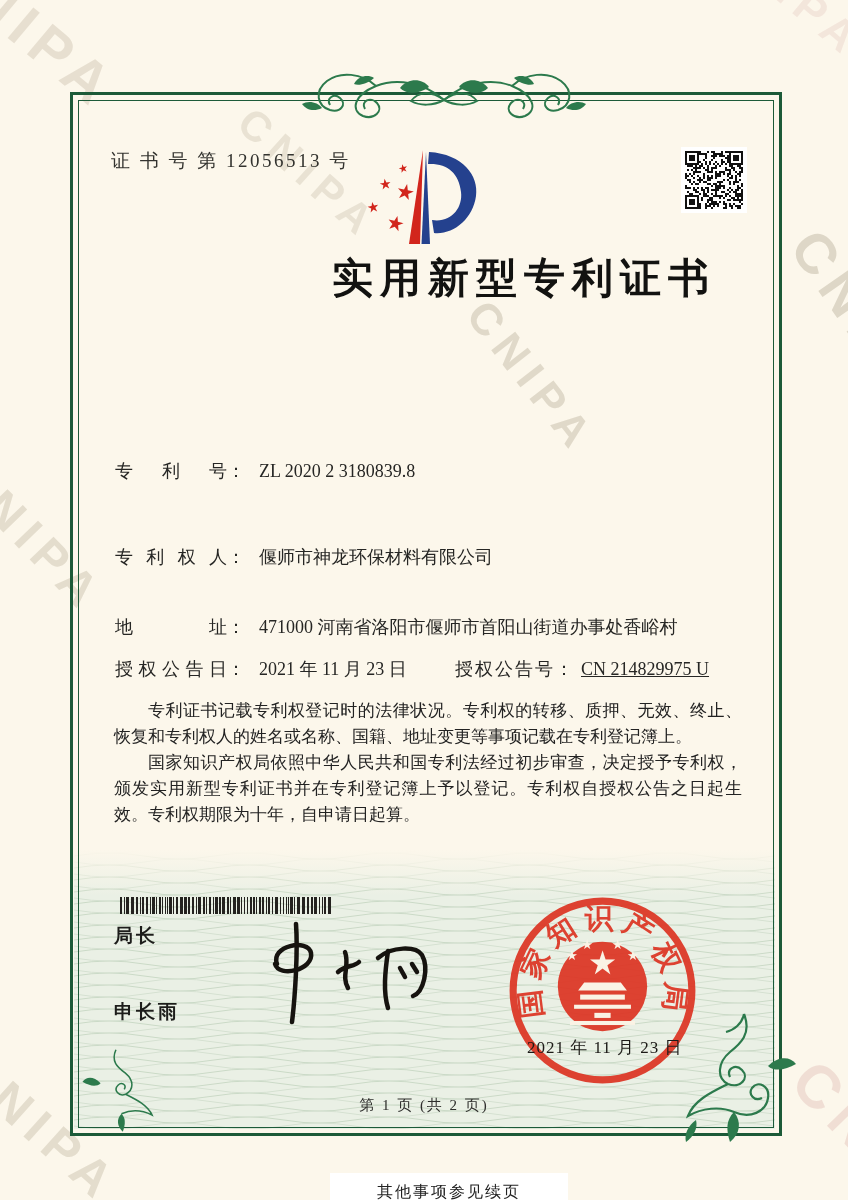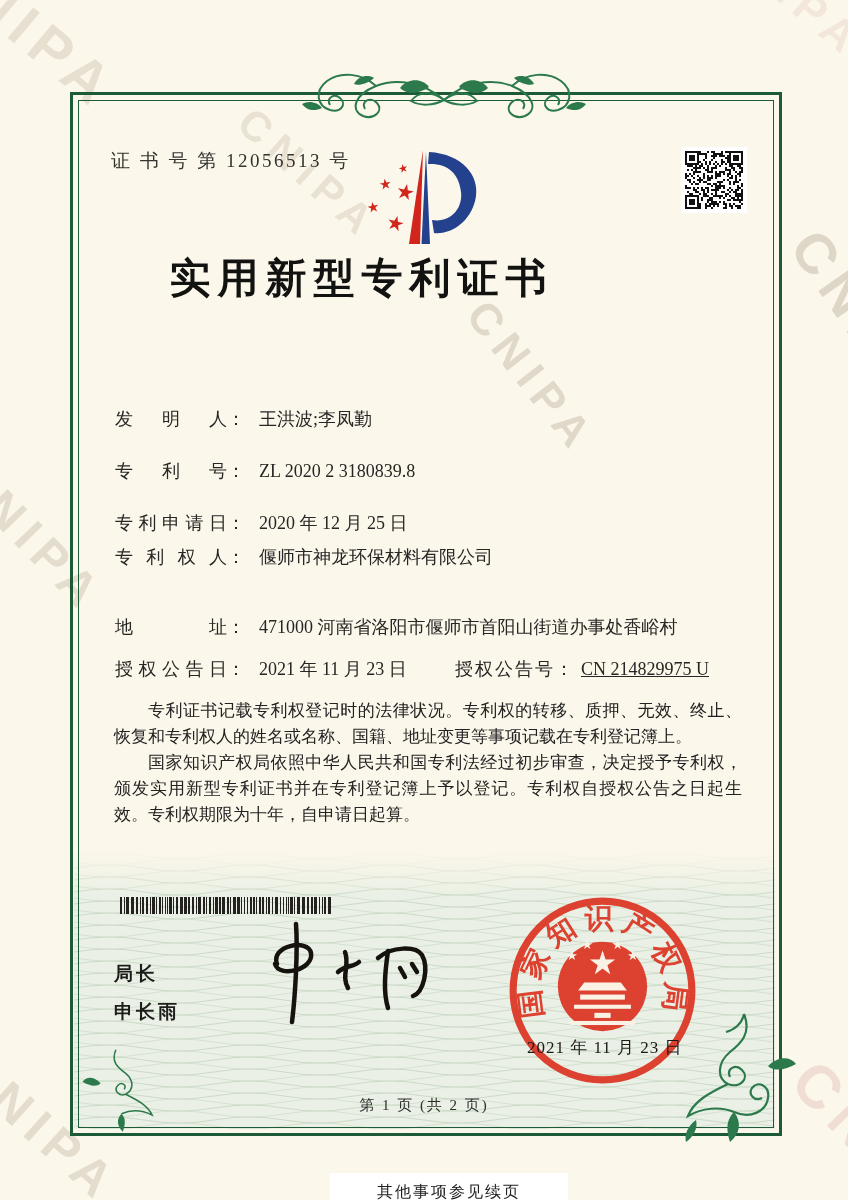--- a/index.html
+++ b/index.html
@@ -27,39 +27,39 @@
   .orn-br{position:absolute; left:682px; top:1008px; width:118px; height:138px;}
   .orn-bl{position:absolute; left:70px; top:1040px; width:96px; height:96px; transform:scaleX(-1);}
   
   .band{position:absolute; left:74px; top:850px; width:701px; height:279px;}
   .band-fade{position:absolute; left:0; top:0; width:100%; height:46px;
     background:linear-gradient(#fcf7eb, rgba(252,247,235,0));}
   
   .cert-no{position:absolute; left:111px; top:148px; font-size:19px; letter-spacing:2.5px; color:#33332f;}
   .logo{position:absolute; left:350px; top:142px; width:152px; height:112px;}
   .qr{position:absolute; left:681px; top:147px; width:66px; height:66px; background:#fff;}
-  .cert-title{position:absolute; left:0; top:251px; width:716px; text-align:center;
+  .cert-title{position:absolute; left:0; top:251px; width:716px; text-align:right;
     font-size:41px; font-weight:bold; letter-spacing:7px; text-indent:7px; color:#121210;}
   
   .row{position:absolute; left:115px; font-size:18px; color:#262624; white-space:nowrap;}
   .r0{top:355px}.r1{top:407px}.r2{top:459px}.r3{top:511px}.r4{top:545px}.r5{top:615px}.r6{top:657px}
   .flabel{display:inline-block; width:112px; text-align:justify; text-align-last:justify; vertical-align:baseline;}
   .fvalue{margin-left:14px;}
   .pair2{position:absolute; left:340px; top:0; white-space:nowrap;}
   .flabel2{letter-spacing:2px;}
   .fvalue2{margin-left:8px;text-decoration:underline;}
   
   .body-text{position:absolute; left:114px; top:698px; width:628px; font-size:17px;
     line-height:26px; text-align:justify; color:#222;}
   .body-text p{margin:0; text-indent:2em;}
   
   .barcode{position:absolute; left:120px; top:897px; width:216px; height:17px;}
   .issuer{position:absolute; font-family:"Liberation Sans","DejaVu Sans",sans-serif;
     font-weight:600; font-size:19px; color:#1d1d1b; letter-spacing:3px;}
-  .issuer-role{left:114px; top:961px;}
+  .issuer-role{left:114px; top:923px;}
   .issuer-name{left:114px; top:999px;}
   .signature{position:absolute; left:250px; top:918px; width:195px; height:118px;}
   .seal{position:absolute; left:505px; top:893px; width:195px; height:195px; opacity:.93;}
   .seal-date{position:absolute; left:527px; top:1036px; font-size:17px; letter-spacing:1px; color:#1c1a17;}
   
   .page-no{position:absolute; left:0; top:1096px; width:848px; text-align:center;
     font-size:15px; letter-spacing:2px; color:#2e2e2c;}
   .note-strip{position:absolute; left:330px; top:1143px; width:238px; height:37px;
     background:#ffffff; text-align:center; line-height:37px; font-size:16px; letter-spacing:2px; color:#222;margin-top:30px;}
 </style>
@@ -143,28 +143,22 @@
 
   <div class="qr">
     <svg id="qr-svg" width="66" height="66" aria-hidden="true">
         <rect width="66" height="66" fill="#fff"></rect>
         <path d="M4,4h2v2h-2zM6,4h2v2h-2zM8,4h2v2h-2zM10,4h2v2h-2zM12,4h2v2h-2zM14,4h2v2h-2zM16,4h2v2h-2zM18,4h2v2h-2zM26,4h2v2h-2zM30,4h2v2h-2zM32,4h2v2h-2zM40,4h2v2h-2zM44,4h2v2h-2zM46,4h2v2h-2zM48,4h2v2h-2zM50,4h2v2h-2zM52,4h2v2h-2zM54,4h2v2h-2zM56,4h2v2h-2zM58,4h2v2h-2zM60,4h2v2h-2zM4,6h2v2h-2zM16,6h2v2h-2zM18,6h2v2h-2zM20,6h2v2h-2zM22,6h2v2h-2zM24,6h2v2h-2zM32,6h2v2h-2zM34,6h2v2h-2zM36,6h2v2h-2zM38,6h2v2h-2zM40,6h2v2h-2zM48,6h2v2h-2zM60,6h2v2h-2zM4,8h2v2h-2zM8,8h2v2h-2zM10,8h2v2h-2zM12,8h2v2h-2zM16,8h2v2h-2zM24,8h2v2h-2zM30,8h2v2h-2zM32,8h2v2h-2zM34,8h2v2h-2zM38,8h2v2h-2zM40,8h2v2h-2zM42,8h2v2h-2zM46,8h2v2h-2zM48,8h2v2h-2zM52,8h2v2h-2zM54,8h2v2h-2zM56,8h2v2h-2zM60,8h2v2h-2zM4,10h2v2h-2zM8,10h2v2h-2zM10,10h2v2h-2zM12,10h2v2h-2zM16,10h2v2h-2zM24,10h2v2h-2zM32,10h2v2h-2zM44,10h2v2h-2zM46,10h2v2h-2zM48,10h2v2h-2zM52,10h2v2h-2zM54,10h2v2h-2zM56,10h2v2h-2zM60,10h2v2h-2zM4,12h2v2h-2zM8,12h2v2h-2zM10,12h2v2h-2zM12,12h2v2h-2zM16,12h2v2h-2zM22,12h2v2h-2zM30,12h2v2h-2zM40,12h2v2h-2zM46,12h2v2h-2zM48,12h2v2h-2zM52,12h2v2h-2zM54,12h2v2h-2zM56,12h2v2h-2zM60,12h2v2h-2zM4,14h2v2h-2zM16,14h2v2h-2zM18,14h2v2h-2zM24,14h2v2h-2zM28,14h2v2h-2zM34,14h2v2h-2zM40,14h2v2h-2zM42,14h2v2h-2zM46,14h2v2h-2zM48,14h2v2h-2zM60,14h2v2h-2zM4,16h2v2h-2zM6,16h2v2h-2zM8,16h2v2h-2zM10,16h2v2h-2zM12,16h2v2h-2zM14,16h2v2h-2zM16,16h2v2h-2zM20,16h2v2h-2zM24,16h2v2h-2zM28,16h2v2h-2zM32,16h2v2h-2zM36,16h2v2h-2zM40,16h2v2h-2zM44,16h2v2h-2zM48,16h2v2h-2zM50,16h2v2h-2zM52,16h2v2h-2zM54,16h2v2h-2zM56,16h2v2h-2zM58,16h2v2h-2zM60,16h2v2h-2zM6,18h2v2h-2zM8,18h2v2h-2zM10,18h2v2h-2zM14,18h2v2h-2zM18,18h2v2h-2zM20,18h2v2h-2zM26,18h2v2h-2zM34,18h2v2h-2zM38,18h2v2h-2zM48,18h2v2h-2zM50,18h2v2h-2zM56,18h2v2h-2zM58,18h2v2h-2zM12,20h2v2h-2zM14,20h2v2h-2zM16,20h2v2h-2zM18,20h2v2h-2zM22,20h2v2h-2zM26,20h2v2h-2zM30,20h2v2h-2zM32,20h2v2h-2zM34,20h2v2h-2zM44,20h2v2h-2zM50,20h2v2h-2zM52,20h2v2h-2zM58,20h2v2h-2zM60,20h2v2h-2zM6,22h2v2h-2zM10,22h2v2h-2zM14,22h2v2h-2zM24,22h2v2h-2zM26,22h2v2h-2zM30,22h2v2h-2zM44,22h2v2h-2zM46,22h2v2h-2zM48,22h2v2h-2zM52,22h2v2h-2zM60,22h2v2h-2zM12,24h2v2h-2zM14,24h2v2h-2zM16,24h2v2h-2zM18,24h2v2h-2zM26,24h2v2h-2zM28,24h2v2h-2zM30,24h2v2h-2zM34,24h2v2h-2zM38,24h2v2h-2zM40,24h2v2h-2zM42,24h2v2h-2zM48,24h2v2h-2zM54,24h2v2h-2zM58,24h2v2h-2zM60,24h2v2h-2zM4,26h2v2h-2zM8,26h2v2h-2zM12,26h2v2h-2zM22,26h2v2h-2zM34,26h2v2h-2zM36,26h2v2h-2zM38,26h2v2h-2zM42,26h2v2h-2zM46,26h2v2h-2zM48,26h2v2h-2zM56,26h2v2h-2zM58,26h2v2h-2zM4,28h2v2h-2zM6,28h2v2h-2zM10,28h2v2h-2zM16,28h2v2h-2zM22,28h2v2h-2zM26,28h2v2h-2zM30,28h2v2h-2zM34,28h2v2h-2zM36,28h2v2h-2zM38,28h2v2h-2zM46,28h2v2h-2zM50,28h2v2h-2zM54,28h2v2h-2zM58,28h2v2h-2zM4,30h2v2h-2zM12,30h2v2h-2zM18,30h2v2h-2zM22,30h2v2h-2zM26,30h2v2h-2zM28,30h2v2h-2zM30,30h2v2h-2zM34,30h2v2h-2zM48,30h2v2h-2zM50,30h2v2h-2zM54,30h2v2h-2zM6,32h2v2h-2zM8,32h2v2h-2zM16,32h2v2h-2zM18,32h2v2h-2zM20,32h2v2h-2zM26,32h2v2h-2zM28,32h2v2h-2zM42,32h2v2h-2zM46,32h2v2h-2zM54,32h2v2h-2zM58,32h2v2h-2zM8,34h2v2h-2zM12,34h2v2h-2zM18,34h2v2h-2zM22,34h2v2h-2zM24,34h2v2h-2zM36,34h2v2h-2zM38,34h2v2h-2zM40,34h2v2h-2zM48,34h2v2h-2zM52,34h2v2h-2zM54,34h2v2h-2zM56,34h2v2h-2zM10,36h2v2h-2zM14,36h2v2h-2zM16,36h2v2h-2zM26,36h2v2h-2zM28,36h2v2h-2zM32,36h2v2h-2zM34,36h2v2h-2zM38,36h2v2h-2zM48,36h2v2h-2zM52,36h2v2h-2zM60,36h2v2h-2zM4,38h2v2h-2zM30,38h2v2h-2zM34,38h2v2h-2zM36,38h2v2h-2zM38,38h2v2h-2zM40,38h2v2h-2zM42,38h2v2h-2zM56,38h2v2h-2zM60,38h2v2h-2zM4,40h2v2h-2zM6,40h2v2h-2zM8,40h2v2h-2zM12,40h2v2h-2zM16,40h2v2h-2zM20,40h2v2h-2zM24,40h2v2h-2zM26,40h2v2h-2zM34,40h2v2h-2zM36,40h2v2h-2zM38,40h2v2h-2zM42,40h2v2h-2zM48,40h2v2h-2zM56,40h2v2h-2zM58,40h2v2h-2zM12,42h2v2h-2zM14,42h2v2h-2zM20,42h2v2h-2zM22,42h2v2h-2zM26,42h2v2h-2zM30,42h2v2h-2zM32,42h2v2h-2zM34,42h2v2h-2zM36,42h2v2h-2zM46,42h2v2h-2zM50,42h2v2h-2zM54,42h2v2h-2zM56,42h2v2h-2zM60,42h2v2h-2zM6,44h2v2h-2zM14,44h2v2h-2zM16,44h2v2h-2zM22,44h2v2h-2zM26,44h2v2h-2zM34,44h2v2h-2zM40,44h2v2h-2zM42,44h2v2h-2zM48,44h2v2h-2zM52,44h2v2h-2zM54,44h2v2h-2zM60,44h2v2h-2zM8,46h2v2h-2zM10,46h2v2h-2zM18,46h2v2h-2zM22,46h2v2h-2zM24,46h2v2h-2zM30,46h2v2h-2zM34,46h2v2h-2zM44,46h2v2h-2zM46,46h2v2h-2zM54,46h2v2h-2zM56,46h2v2h-2zM58,46h2v2h-2zM60,46h2v2h-2zM4,48h2v2h-2zM6,48h2v2h-2zM8,48h2v2h-2zM10,48h2v2h-2zM12,48h2v2h-2zM14,48h2v2h-2zM16,48h2v2h-2zM22,48h2v2h-2zM24,48h2v2h-2zM26,48h2v2h-2zM32,48h2v2h-2zM34,48h2v2h-2zM36,48h2v2h-2zM38,48h2v2h-2zM40,48h2v2h-2zM44,48h2v2h-2zM48,48h2v2h-2zM54,48h2v2h-2zM56,48h2v2h-2zM58,48h2v2h-2zM60,48h2v2h-2zM4,50h2v2h-2zM16,50h2v2h-2zM20,50h2v2h-2zM28,50h2v2h-2zM30,50h2v2h-2zM38,50h2v2h-2zM42,50h2v2h-2zM50,50h2v2h-2zM52,50h2v2h-2zM56,50h2v2h-2zM60,50h2v2h-2zM4,52h2v2h-2zM8,52h2v2h-2zM10,52h2v2h-2zM12,52h2v2h-2zM16,52h2v2h-2zM20,52h2v2h-2zM26,52h2v2h-2zM28,52h2v2h-2zM30,52h2v2h-2zM46,52h2v2h-2zM48,52h2v2h-2zM52,52h2v2h-2zM54,52h2v2h-2zM56,52h2v2h-2zM58,52h2v2h-2zM60,52h2v2h-2zM4,54h2v2h-2zM8,54h2v2h-2zM10,54h2v2h-2zM12,54h2v2h-2zM16,54h2v2h-2zM26,54h2v2h-2zM30,54h2v2h-2zM32,54h2v2h-2zM34,54h2v2h-2zM38,54h2v2h-2zM42,54h2v2h-2zM58,54h2v2h-2zM4,56h2v2h-2zM8,56h2v2h-2zM10,56h2v2h-2zM12,56h2v2h-2zM16,56h2v2h-2zM18,56h2v2h-2zM24,56h2v2h-2zM28,56h2v2h-2zM30,56h2v2h-2zM32,56h2v2h-2zM34,56h2v2h-2zM36,56h2v2h-2zM42,56h2v2h-2zM44,56h2v2h-2zM48,56h2v2h-2zM52,56h2v2h-2zM60,56h2v2h-2zM4,58h2v2h-2zM16,58h2v2h-2zM18,58h2v2h-2zM24,58h2v2h-2zM26,58h2v2h-2zM28,58h2v2h-2zM32,58h2v2h-2zM36,58h2v2h-2zM44,58h2v2h-2zM48,58h2v2h-2zM50,58h2v2h-2zM54,58h2v2h-2zM56,58h2v2h-2zM58,58h2v2h-2zM4,60h2v2h-2zM6,60h2v2h-2zM8,60h2v2h-2zM10,60h2v2h-2zM12,60h2v2h-2zM14,60h2v2h-2zM16,60h2v2h-2zM18,60h2v2h-2zM24,60h2v2h-2zM30,60h2v2h-2zM42,60h2v2h-2zM44,60h2v2h-2zM50,60h2v2h-2zM56,60h2v2h-2zM58,60h2v2h-2z" fill="#111"></path>
       </svg>
   </div>
 
   <div class="cert-title">实用新型专利证书</div>
 
-  <div class="row r1">
-    <span class="flabel">发明人</span><span>：</span><span class="fvalue">王洪波;李凤勤</span>
-  </div>
   <div class="row r2">
     <span class="flabel">专利号</span><span>：</span><span class="fvalue">ZL 2020 2 3180839.8</span>
-  </div>
-  <div class="row r3">
-    <span class="flabel">专利申请日</span><span>：</span><span class="fvalue">2020 年 12 月 25 日</span>
   </div>
   <div class="row r4">
     <span class="flabel">专利权人</span><span>：</span><span class="fvalue">偃师市神龙环保材料有限公司</span>
   </div>
   <div class="row r5">
     <span class="flabel">地址</span><span>：</span><span class="fvalue">471000 河南省洛阳市偃师市首阳山街道办事处香峪村</span>
   </div>
   <div class="row r6">
     <span class="flabel">授权公告日</span><span>：</span><span class="fvalue">2021 年 11 月 23 日</span>
     <span class="pair2">

